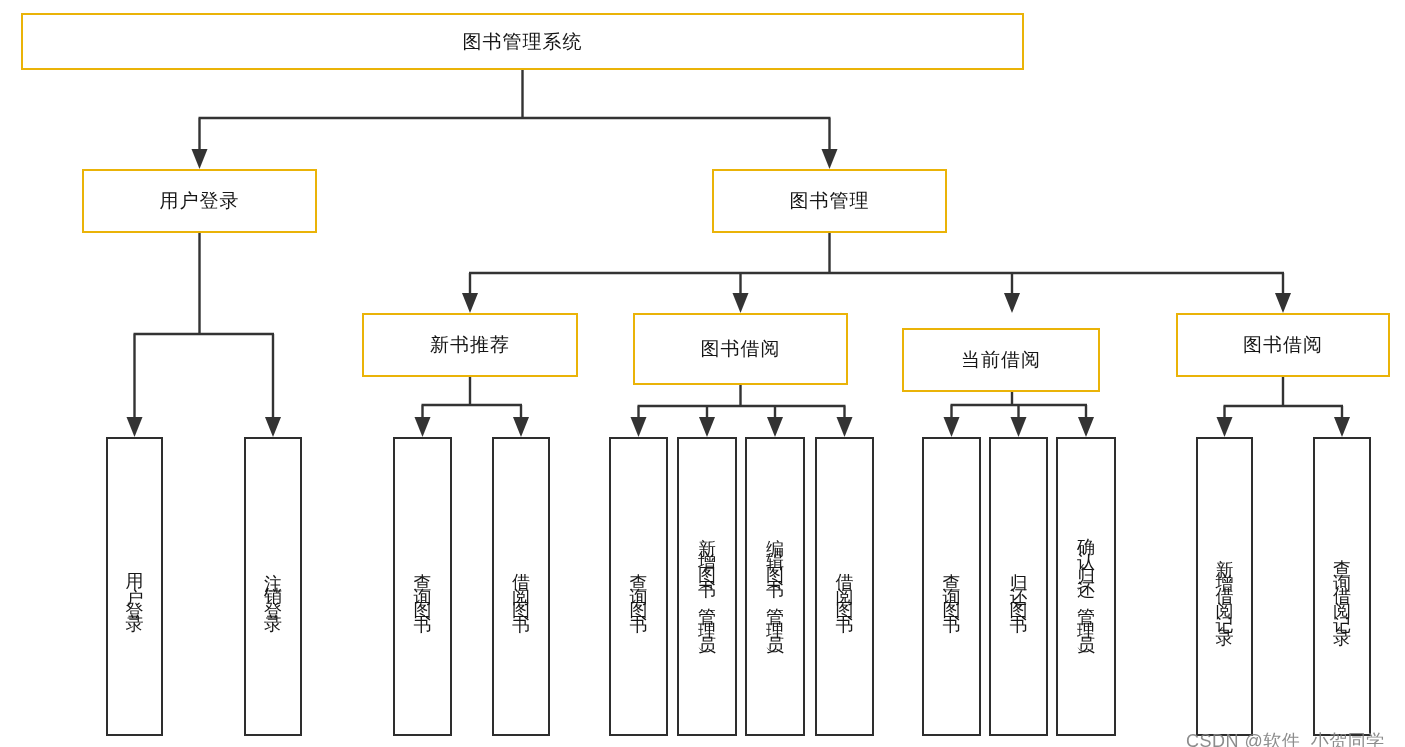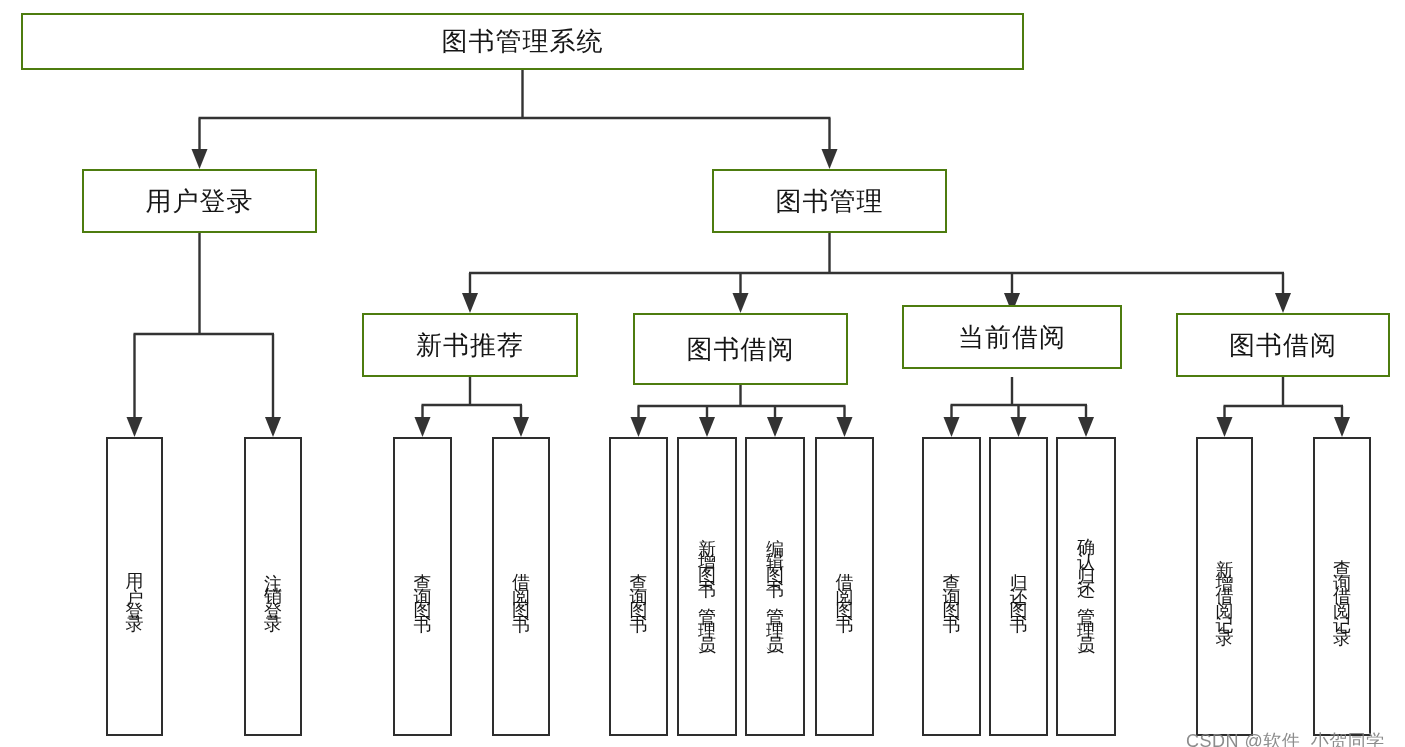--- a/index.html
+++ b/index.html
@@ -2,23 +2,23 @@
 <html><head>
 <meta charset="utf-8">
 <style>
   html,body{margin:0;padding:0;background:#ffffff;}
   .canvas{
     position:relative;width:1405px;height:747px;background:#ffffff;
     font-family:"Liberation Sans","DejaVu Sans",sans-serif;overflow:hidden;
   }
   .wires{position:absolute;left:0;top:0;width:1405px;height:747px;}
   .node{
-    position:absolute;box-sizing:border-box;border:2px solid #4d7c0f;background:#ffffff;
+    position:absolute;box-sizing:border-box;border:2px solid #eab308;background:#ffffff;
     display:flex;align-items:center;justify-content:center;
-    color:#161616;font-size:26px;letter-spacing:1px;white-space:nowrap;
+    color:#161616;font-size:19px;letter-spacing:1px;white-space:nowrap;
   }
   .leaf{
     position:absolute;top:437px;height:299px;box-sizing:border-box;
     border:2px solid #2e2e2e;background:#ffffff;
     display:flex;align-items:center;justify-content:center;color:#161616;
   }
   .leaf .vtext{
     writing-mode:vertical-rl;text-orientation:mixed;
     font-size:18px;line-height:1;letter-spacing:14px;white-space:nowrap;
   }
@@ -71,21 +71,21 @@
   <div class="node" style="left:362px;top:313px;width:216px;height:64px">
     <span>新书推荐</span>
   </div>
 
   <div class="node" style="left:712px;top:169px;width:235px;height:64px">
     <span>图书管理</span>
   </div>
   <div class="node" style="left:633px;top:313px;width:215px;height:72px">
     <span>图书借阅</span>
   </div>
-  <div class="node" style="left:902px;top:305px;width:220px;height:64px">
+  <div class="node" style="left:902px;top:328px;width:198px;height:64px">
     <span>当前借阅</span>
   </div>
   <div class="node" style="left:1176px;top:313px;width:214px;height:64px">
     <span>图书借阅</span>
   </div>
 
   <div class="leaf" style="left:106px;width:57px">
     <span class="vtext">用户登录</span>
   </div>
   <div class="leaf" style="left:244px;width:58px">

